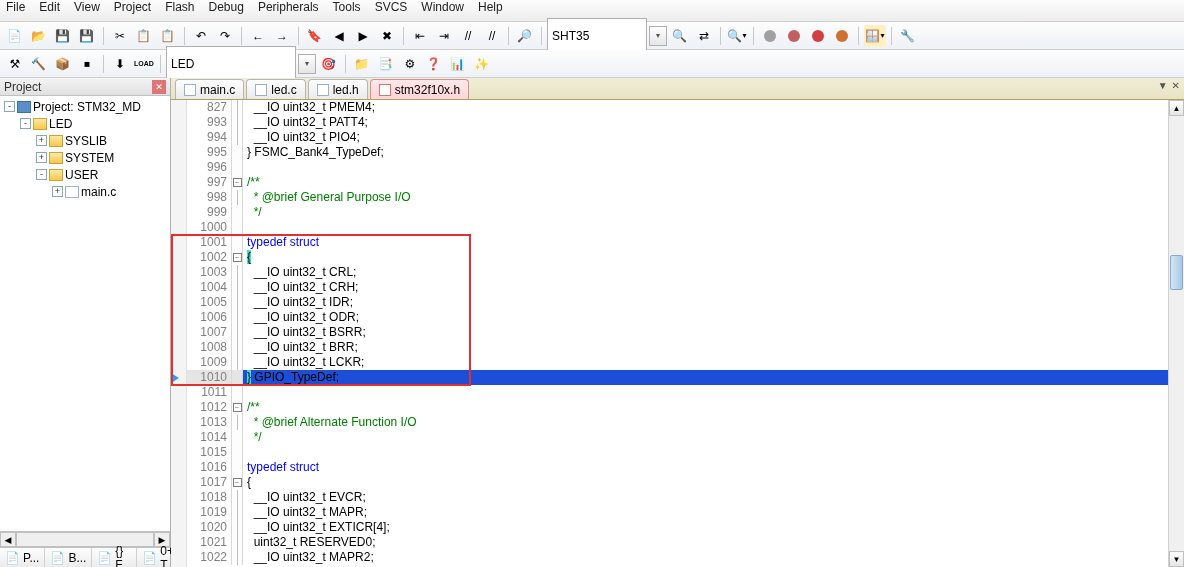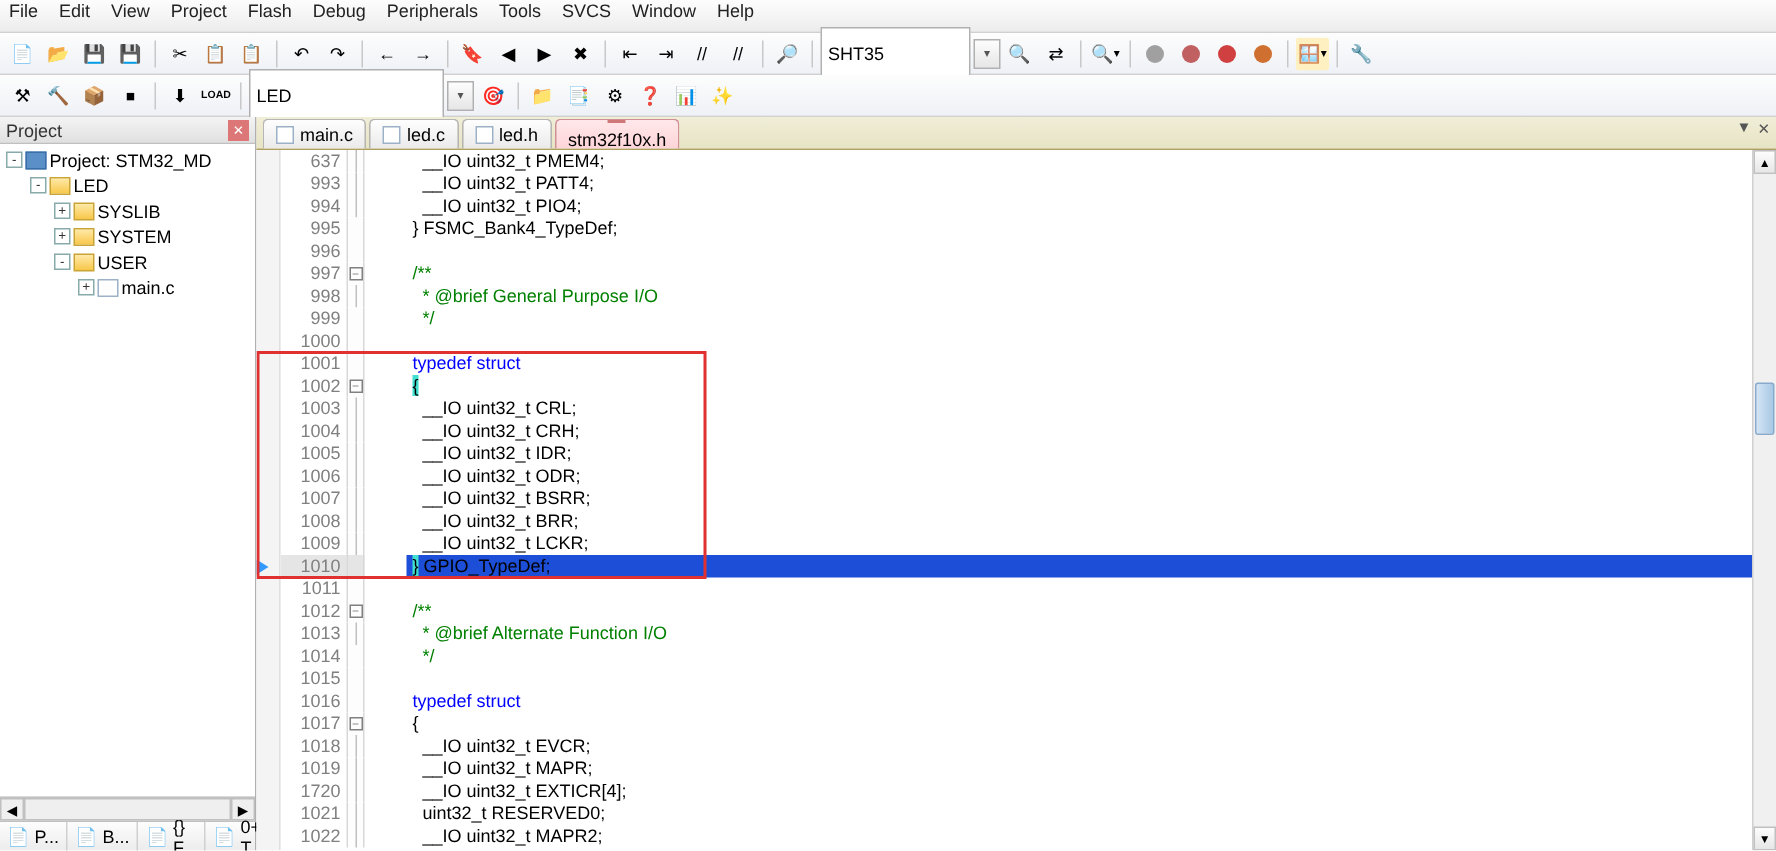--- a/index.html
+++ b/index.html
@@ -32,35 +32,35 @@
 .tree .label { color: #000; }
 .panel-hscroll { height: 16px; background: #efefef; border-top: 1px solid #c0c0c0; display: flex; }
 .panel-hscroll .arrow { width: 16px; display: flex; align-items: center; justify-content: center; border: 1px solid #c0c0c0; font-size: 9px; }
 .panel-hscroll .track { flex: 1; border: 1px solid #c0c0c0; }
 .panel-tabs { height: 20px; background: linear-gradient(#fdfdfd,#ececec); border-top: 1px solid #c0c0c0; display: flex; align-items: center; }
 .panel-tabs .ptab { padding: 0 5px; font-size: 10px; display: flex; align-items: center; gap: 3px; height: 20px; border-right: 1px solid #d0d0d0; }
 
 .editor-area { flex: 1; display: flex; flex-direction: column; min-width: 0; }
 .file-tabs { height: 22px; background: linear-gradient(#f1eed8,#e7e3c4); border-bottom: 1px solid #b0a060; display: flex; align-items: flex-end; padding: 0 4px; gap: 0; position: relative; }
 .file-tabs .tab { display: flex; align-items: center; height: 20px; padding: 0 8px; gap: 4px; background: linear-gradient(#fefefe,#eaeaea); border: 1px solid #b5b5b5; border-bottom: none; border-top-left-radius: 4px; border-top-right-radius: 4px; font-size: 11px; margin-right: 2px; }
-.file-tabs .tab.active { background: linear-gradient(#ffe8ea,#ffd4d8); border-color: #d09098; flex-direction: column; }
+.file-tabs .tab.active { background: linear-gradient(#ffe8ea,#ffd4d8); border-color: #d09098; }
 .file-tabs .tab .file-ico { width: 12px; height: 12px; background: #fff; border: 1px solid #9cb1c7; position: relative; }
 .file-tabs .tab.active .file-ico { border-color: #d07878; }
 .file-tabs .right { position: absolute; right: 4px; top: 2px; display: flex; gap: 4px; }
 .file-tabs .right span { font-size: 10px; color: #555; cursor: default; }
 
 .code-wrap { flex: 1; display: flex; position: relative; overflow: hidden; background: #fff; }
 .code-scroll { flex: 1; overflow: hidden; }
 .code-lines { font-family: Consolas, "Courier New", monospace; font-size: 12.5px; line-height: 15px; }
 .cl { display: flex; height: 15px; white-space: pre; }
 .ln { width: 44px; text-align: right; color: #808080; background: #fff; user-select: none; padding-right: 4px; }
 .fold { width: 12px; background: #fdfdfd; border-right: 1px solid #d8d8d8; border-left: 1px solid #d8d8d8; color: #808080; display: flex; align-items: center; justify-content: center; font-size: 9px; position: relative; }
 .fold .box { width: 9px; height: 9px; border: 1px solid #808080; display: flex; align-items: center; justify-content: center; font-size: 8px; line-height: 1; }
 .fold .line { width: 1px; height: 100%; background: #c0c0c0; }
-.code { flex: 1; padding-left: 4px; margin-left: 28px; }
+.code { flex: 1; padding-left: 4px; }
 .code .kw { color: #0000ff; }
 .code .cm { color: #008000; }
 .code .hlbrace { background: #40e0d0; color: #000; }
 .cl.highlight-line .code { background: #1d4ed8; }
 .cl.highlight-line .ln, .cl.highlight-line .fold { background: #e5e5e5; }
 
 .red-box { position: absolute; border: 2px solid #e03030; pointer-events: none; }
 .blue-tri { position: absolute; left: 0; width: 0; height: 0; border-top: 5px solid transparent; border-bottom: 5px solid transparent; border-left: 8px solid #3399ff; }
 
 .margin-strip { width: 16px; background: #f4f4f4; border-right: 1px solid #e0e0e0; position: relative; }
@@ -335,21 +335,21 @@
         <span>▼</span>
         <span>✕</span>
       </div>
     </div>
     <div class="code-wrap">
       <div class="margin-strip" id="marginstrip">
           <div class="blue-tri" style="top: 273px;"></div>
         </div>
       <div class="code-scroll">
         <div class="code-lines" id="codelines">
-            <div class="cl"><div class="ln">637</div><div class="fold"><div class="line"></div></div><div class="code">  __IO uint32_t PMEM4;</div></div>
+            <div class="cl"><div class="ln">827</div><div class="fold"><div class="line"></div></div><div class="code">  __IO uint32_t PMEM4;</div></div>
             <div class="cl"><div class="ln">993</div><div class="fold"><div class="line"></div></div><div class="code">  __IO uint32_t PATT4;</div></div>
             <div class="cl"><div class="ln">994</div><div class="fold"><div class="line"></div></div><div class="code">  __IO uint32_t PIO4;</div></div>
             <div class="cl"><div class="ln">995</div><div class="fold"></div><div class="code">} FSMC_Bank4_TypeDef;</div></div>
             <div class="cl"><div class="ln">996</div><div class="fold"></div><div class="code"></div></div>
             <div class="cl"><div class="ln">997</div><div class="fold"><div class="box">−</div></div><div class="code"><span class="cm">/**</span></div></div>
             <div class="cl"><div class="ln">998</div><div class="fold"><div class="line"></div></div><div class="code"><span class="cm">  * @brief General Purpose I/O</span></div></div>
             <div class="cl"><div class="ln">999</div><div class="fold"></div><div class="code"><span class="cm">  */</span></div></div>
             <div class="cl"><div class="ln">1000</div><div class="fold"></div><div class="code"></div></div>
             <div class="cl"><div class="ln">1001</div><div class="fold"></div><div class="code"><span class="kw">typedef struct</span></div></div>
             <div class="cl"><div class="ln">1002</div><div class="fold"><div class="box">−</div></div><div class="code"><span class="hlbrace">{</span></div></div>
@@ -363,21 +363,21 @@
             <div class="cl highlight-line"><div class="ln">1010</div><div class="fold"></div><div class="code"><span class="hlbrace">}</span> GPIO_TypeDef;</div></div>
             <div class="cl"><div class="ln">1011</div><div class="fold"></div><div class="code"></div></div>
             <div class="cl"><div class="ln">1012</div><div class="fold"><div class="box">−</div></div><div class="code"><span class="cm">/**</span></div></div>
             <div class="cl"><div class="ln">1013</div><div class="fold"><div class="line"></div></div><div class="code"><span class="cm">  * @brief Alternate Function I/O</span></div></div>
             <div class="cl"><div class="ln">1014</div><div class="fold"></div><div class="code"><span class="cm">  */</span></div></div>
             <div class="cl"><div class="ln">1015</div><div class="fold"></div><div class="code"></div></div>
             <div class="cl"><div class="ln">1016</div><div class="fold"></div><div class="code"><span class="kw">typedef struct</span></div></div>
             <div class="cl"><div class="ln">1017</div><div class="fold"><div class="box">−</div></div><div class="code">{</div></div>
             <div class="cl"><div class="ln">1018</div><div class="fold"><div class="line"></div></div><div class="code">  __IO uint32_t EVCR;</div></div>
             <div class="cl"><div class="ln">1019</div><div class="fold"><div class="line"></div></div><div class="code">  __IO uint32_t MAPR;</div></div>
-            <div class="cl"><div class="ln">1720</div><div class="fold"><div class="line"></div></div><div class="code">  __IO uint32_t EXTICR[4];</div></div>
+            <div class="cl"><div class="ln">1020</div><div class="fold"><div class="line"></div></div><div class="code">  __IO uint32_t EXTICR[4];</div></div>
             <div class="cl"><div class="ln">1021</div><div class="fold"><div class="line"></div></div><div class="code">  uint32_t RESERVED0;</div></div>
             <div class="cl"><div class="ln">1022</div><div class="fold"><div class="line"></div></div><div class="code">  __IO uint32_t MAPR2;</div></div>
           </div>
         <div class="red-box" id="redbox" style="left: 0px; top: 134px; width: 300px; height: 152px;"></div>
       </div>
       <div class="vscroll">
         <div class="sbtn">▲</div>
         <div class="track">
             <div class="thumb" id="vthumb" style="top: 32%; height: 8%;"></div>
           </div>

